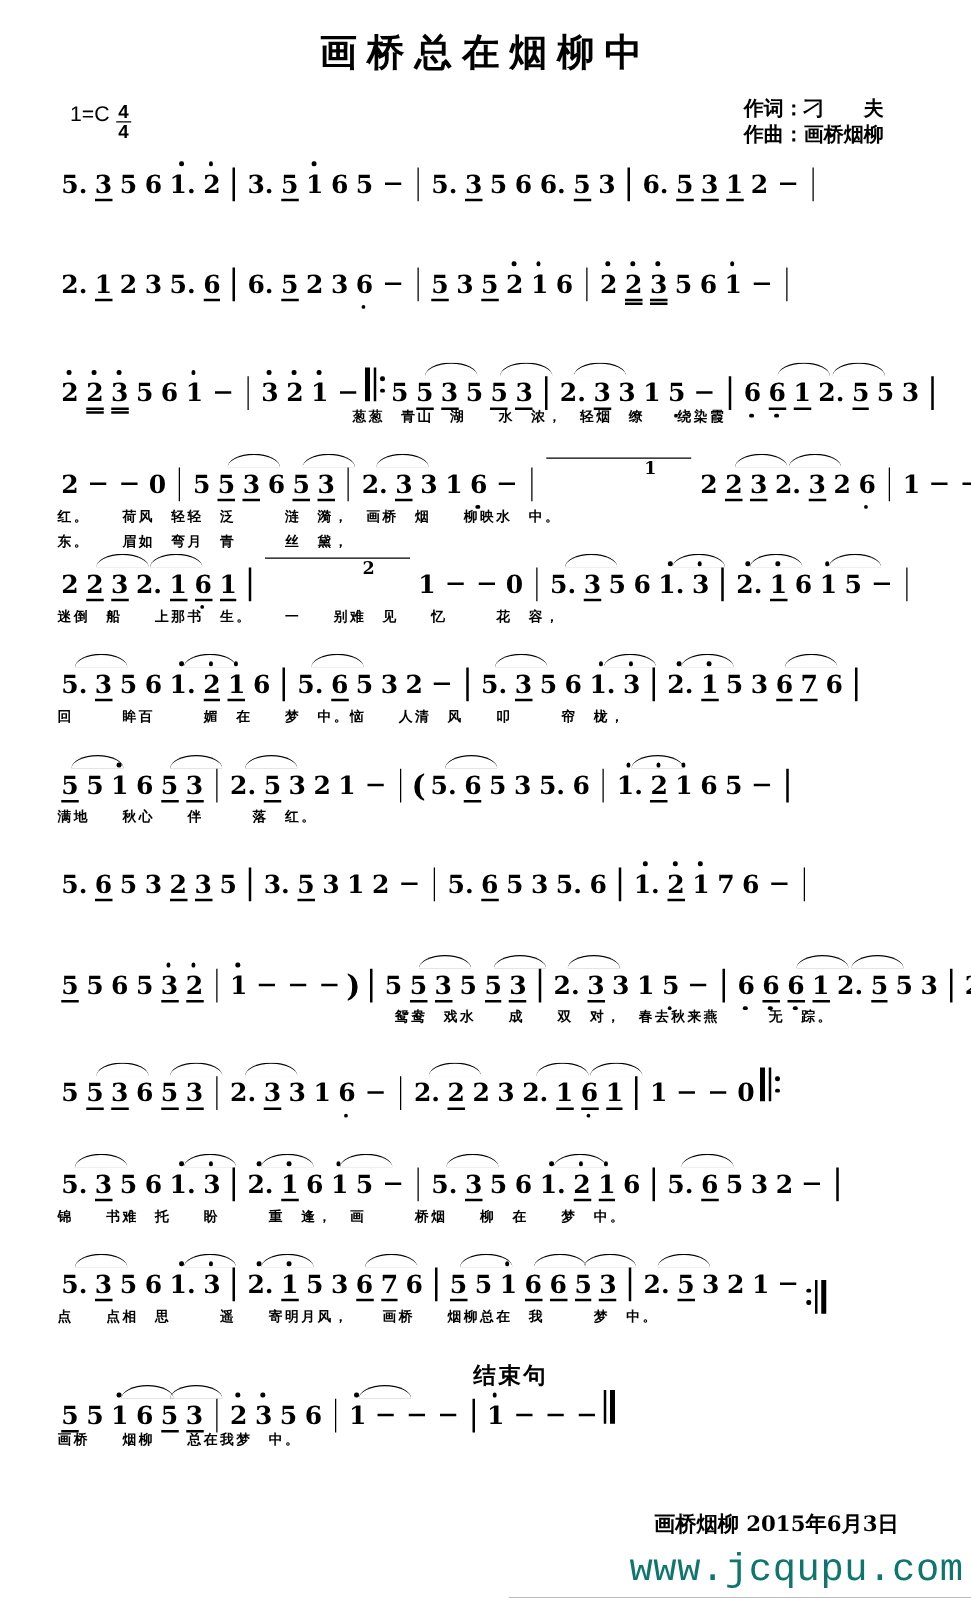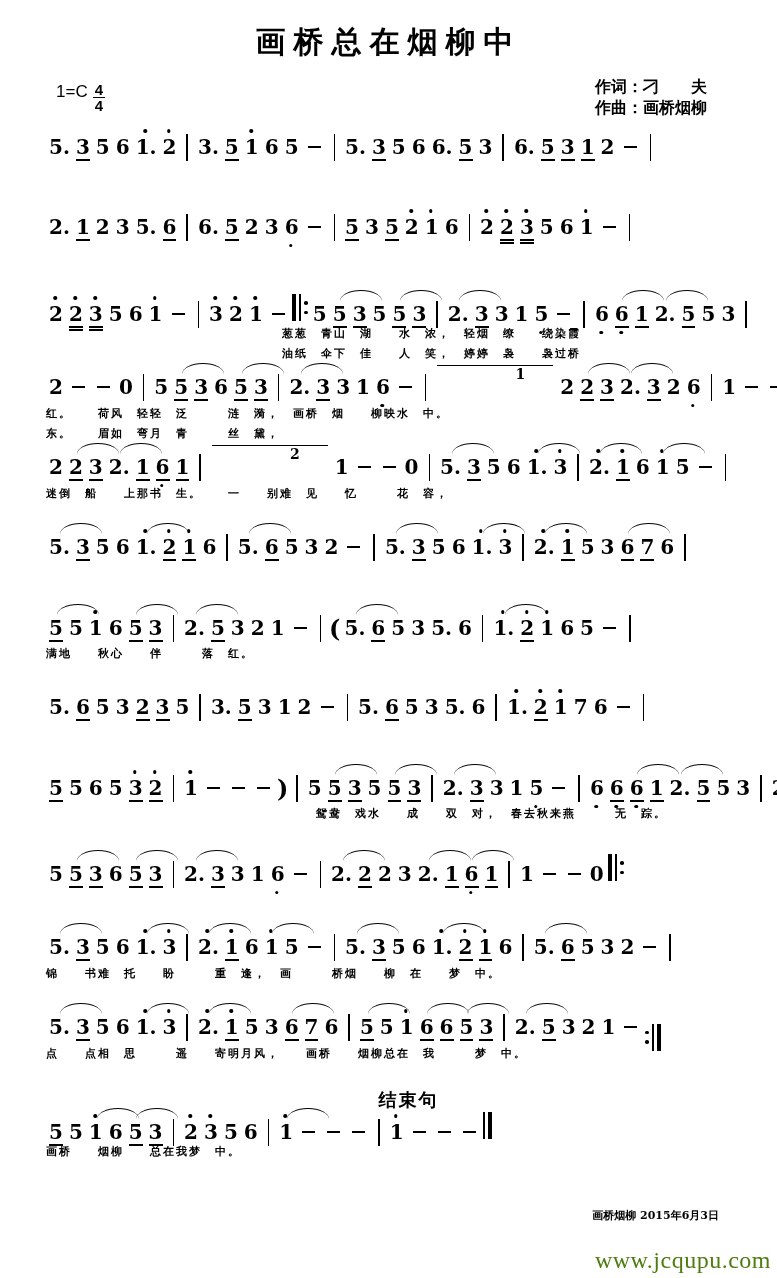--- a/index.html
+++ b/index.html
@@ -50,24 +50,24 @@
   }
   .paren{font-size:24px;font-weight:bold;vertical-align:-2px;margin:0 1px;}
   
   .ending{height:108px;box-sizing:border-box;padding-top:2px;}
   .endlabel{display:flex;align-items:center;padding-left:40px;height:24px;flex-direction:column;}
   .endlabel .dashseg{height:2px;background:#000;}
   .endlabel .d1{width:148px;}
   .endlabel .d2{width:228px;}
   .endlabel .txt{font-size:18px;font-weight:bold;margin:0 14px;letter-spacing:2px;}
   
-  .credit-line{text-align:right;padding-right:58px;font-size:11px;font-weight:600;margin-top:14px;}
+  .credit-line{text-align:right;padding-right:58px;font-size:17px;font-weight:600;margin-top:14px;}
   .website{
     position:absolute;right:6px;bottom:4px;
-    font-family:Liberation Serif, serif;font-size:24px;color:#4d7c0f;letter-spacing:0.5px;
+    font-family:Liberation Mono, monospace;font-size:31px;color:#0f766e;letter-spacing:0.5px;
   }
 </style>
 </head>
 <body>
 
 <div class="page">
 
   <div class="header">
     <div class="title">画桥总在烟柳中</div>
     <div class="keysig">
@@ -93,33 +93,33 @@
       <div class="system">
         <div class="notation-line"><span class="n">2<i class="hd"></i></span><span class="n u2">2<i class="hd"></i></span><span class="n u2">3<i class="hd"></i></span><span class="n">5</span><span class="n">6</span><span class="n">1<i class="hd"></i></span><i class="dash"></i><span class="bar"></span><span class="n">3<i class="hd"></i></span><span class="n">2<i class="hd"></i></span><span class="n">1<i class="hd"></i></span><i class="dash"></i><span class="rgrp">
             <span class="bar thick"></span>
             <span class="bar"></span>
             <span class="rdots">
               <i></i>
               <i></i>
             </span>
           </span><span class="n">5</span><span class="n u1">5<i class="arc"></i></span><span class="n u1">3</span><span class="n">5</span><span class="n u1">5<i class="arc"></i></span><span class="n u1">3</span><span class="bar"></span><span class="n">2.<i class="arc"></i></span><span class="n u1">3</span><span class="n">3</span><span class="n">1</span><span class="n">5<i class="ld"></i></span><i class="dash"></i><span class="bar"></span><span class="n">6<i class="ld"></i></span><span class="n u1">6<i class="ld"></i><i class="arc"></i></span><span class="n u1">1</span><span class="n">2.<i class="arc"></i></span><span class="n u1">5</span><span class="n">5</span><span class="n">3</span><span class="bar"></span></div>
         <div class="lyrics-line" style="padding-left: 282px;">葱葱　青山　湖　　水　浓，　轻烟　缭　　绕染霞</div>
-        <div class="lyrics-line" style="padding-left: 282px;">油纸　伞下　佳　　人　笑，　婷婷　袅　　袅过桥</div>
       </div>
       <div class="system">
         <div class="notation-line"><span class="n">2</span><i class="dash"></i><i class="dash"></i><span class="n">0</span><span class="bar"></span><span class="n">5</span><span class="n u1">5<i class="arc"></i></span><span class="n u1">3</span><span class="n">6</span><span class="n u1">5<i class="arc"></i></span><span class="n u1">3</span><span class="bar"></span><span class="n">2.<i class="arc"></i></span><span class="n u1">3</span><span class="n">3</span><span class="n">1</span><span class="n">6<i class="ld"></i></span><i class="dash"></i><span class="bar"></span><span class="volta">1</span><span class="n">2</span><span class="n u1">2<i class="arc"></i></span><span class="n u1">3</span><span class="n">2.<i class="arc"></i></span><span class="n u1">3</span><span class="n">2</span><span class="n">6<i class="ld"></i></span><span class="bar"></span><span class="n">1</span><i class="dash"></i><i class="dash"></i></div>
         <div class="lyrics-line">红。　　荷风　轻轻　泛　　　涟　漪，　画桥　烟　　柳映水　中。</div>
         <div class="lyrics-line">东。　　眉如　弯月　青　　　丝　黛，</div>
       </div>
       <div class="system">
         <div class="notation-line"><span class="n">2</span><span class="n u1">2<i class="arc"></i></span><span class="n u1">3</span><span class="n">2.<i class="arc"></i></span><span class="n u1">1</span><span class="n u1">6<i class="ld"></i></span><span class="n u1">1</span><span class="bar"></span><span class="volta">2</span><span class="n">1</span><i class="dash"></i><i class="dash"></i><span class="n">0</span><span class="bar"></span><span class="n">5.<i class="arc"></i></span><span class="n u1">3</span><span class="n">5</span><span class="n">6</span><span class="n">1.<i class="hd"></i><i class="arc"></i></span><span class="n">3<i class="hd"></i></span><span class="bar"></span><span class="n">2.<i class="hd"></i><i class="arc"></i></span><span class="n u1">1<i class="hd"></i></span><span class="n">6</span><span class="n">1<i class="hd"></i><i class="arc"></i></span><span class="n">5</span><i class="dash"></i><span class="bar"></span></div>
         <div class="lyrics-line">迷倒　船　　上那书　生。　　一　　别难　见　　忆　　　花　容，</div>
       </div>
       <div class="system">
         <div class="notation-line"><span class="n">5.<i class="arc"></i></span><span class="n u1">3</span><span class="n">5</span><span class="n">6</span><span class="n">1.<i class="hd"></i><i class="arc"></i></span><span class="n u1">2<i class="hd"></i></span><span class="n u1">1<i class="hd"></i></span><span class="n">6</span><span class="bar"></span><span class="n">5.<i class="arc"></i></span><span class="n u1">6</span><span class="n">5</span><span class="n">3</span><span class="n">2</span><i class="dash"></i><span class="bar"></span><span class="n">5.<i class="arc"></i></span><span class="n u1">3</span><span class="n">5</span><span class="n">6</span><span class="n">1.<i class="hd"></i><i class="arc"></i></span><span class="n">3<i class="hd"></i></span><span class="bar"></span><span class="n">2.<i class="hd"></i><i class="arc"></i></span><span class="n u1">1<i class="hd"></i></span><span class="n">5</span><span class="n">3</span><span class="n u1">6<i class="arc"></i></span><span class="n u1">7</span><span class="n">6</span><span class="bar"></span></div>
+        <div class="lyrics-line">回　　　眸百　　　媚　在　　梦　中。恼　　人清　风　　叩　　　帘　栊，</div>
       </div>
       <div class="system">
         <div class="notation-line"><span class="n u1">5<i class="arc"></i></span><span class="n">5</span><span class="n">1<i class="hd"></i></span><span class="n">6</span><span class="n u1">5<i class="arc"></i></span><span class="n u1">3</span><span class="bar"></span><span class="n">2.<i class="arc"></i></span><span class="n u1">5</span><span class="n">3</span><span class="n">2</span><span class="n">1</span><i class="dash"></i><span class="bar"></span><span class="paren">(</span><span class="n">5.<i class="arc"></i></span><span class="n u1">6</span><span class="n">5</span><span class="n">3</span><span class="n">5.</span><span class="n">6</span><span class="bar"></span><span class="n">1.<i class="hd"></i><i class="arc"></i></span><span class="n u1">2<i class="hd"></i></span><span class="n">1<i class="hd"></i></span><span class="n">6</span><span class="n">5</span><i class="dash"></i><span class="bar"></span></div>
         <div class="lyrics-line">满地　　秋心　　伴　　　落　红。</div>
       </div>
       <div class="system">
         <div class="notation-line"><span class="n">5.</span><span class="n u1">6</span><span class="n">5</span><span class="n">3</span><span class="n u1">2</span><span class="n u1">3</span><span class="n">5</span><span class="bar"></span><span class="n">3.</span><span class="n u1">5</span><span class="n">3</span><span class="n">1</span><span class="n">2</span><i class="dash"></i><span class="bar"></span><span class="n">5.</span><span class="n u1">6</span><span class="n">5</span><span class="n">3</span><span class="n">5.</span><span class="n">6</span><span class="bar"></span><span class="n">1.<i class="hd"></i></span><span class="n u1">2<i class="hd"></i></span><span class="n">1<i class="hd"></i></span><span class="n">7</span><span class="n">6</span><i class="dash"></i><span class="bar"></span></div>
       </div>
       <div class="system">
         <div class="notation-line"><span class="n u1">5</span><span class="n">5</span><span class="n">6</span><span class="n">5</span><span class="n u1">3<i class="hd"></i></span><span class="n u1">2<i class="hd"></i></span><span class="bar"></span><span class="n">1<i class="hd"></i></span><i class="dash"></i><i class="dash"></i><i class="dash"></i><span class="paren">)</span><span class="bar"></span><span class="n">5</span><span class="n u1">5<i class="arc"></i></span><span class="n u1">3</span><span class="n">5</span><span class="n u1">5<i class="arc"></i></span><span class="n u1">3</span><span class="bar"></span><span class="n">2.<i class="arc"></i></span><span class="n u1">3</span><span class="n">3</span><span class="n">1</span><span class="n">5<i class="ld"></i></span><i class="dash"></i><span class="bar"></span><span class="n">6<i class="ld"></i></span><span class="n u1">6<i class="ld"></i></span><span class="n u1">6<i class="ld"></i><i class="arc"></i></span><span class="n u1">1</span><span class="n">2.<i class="arc"></i></span><span class="n u1">5</span><span class="n">5</span><span class="n">3</span><span class="bar"></span><span class="n">2</span></div>

